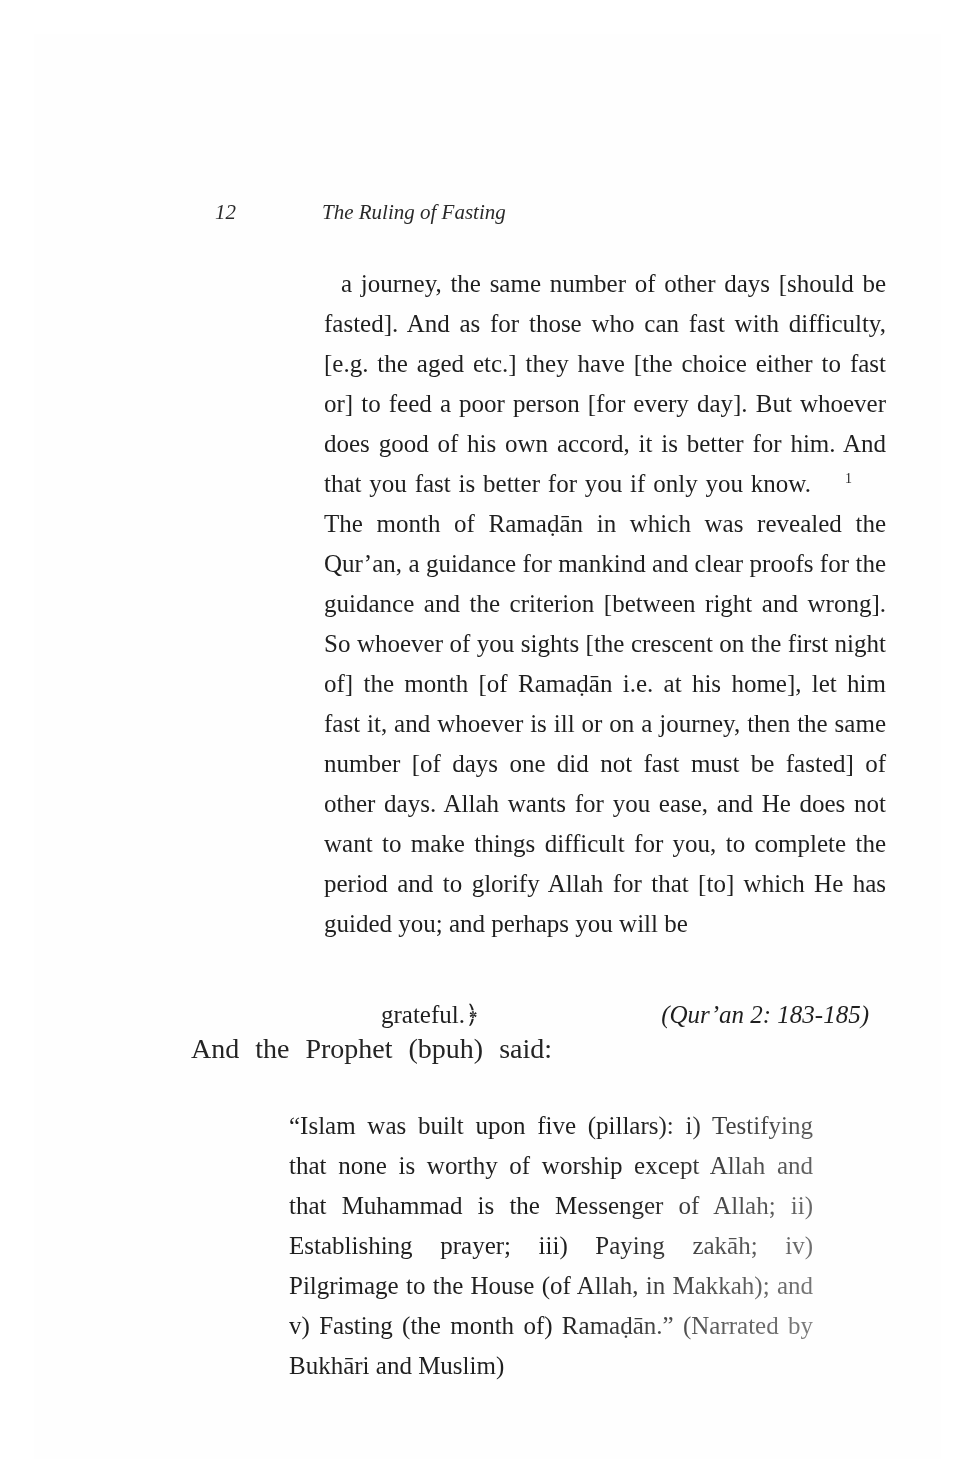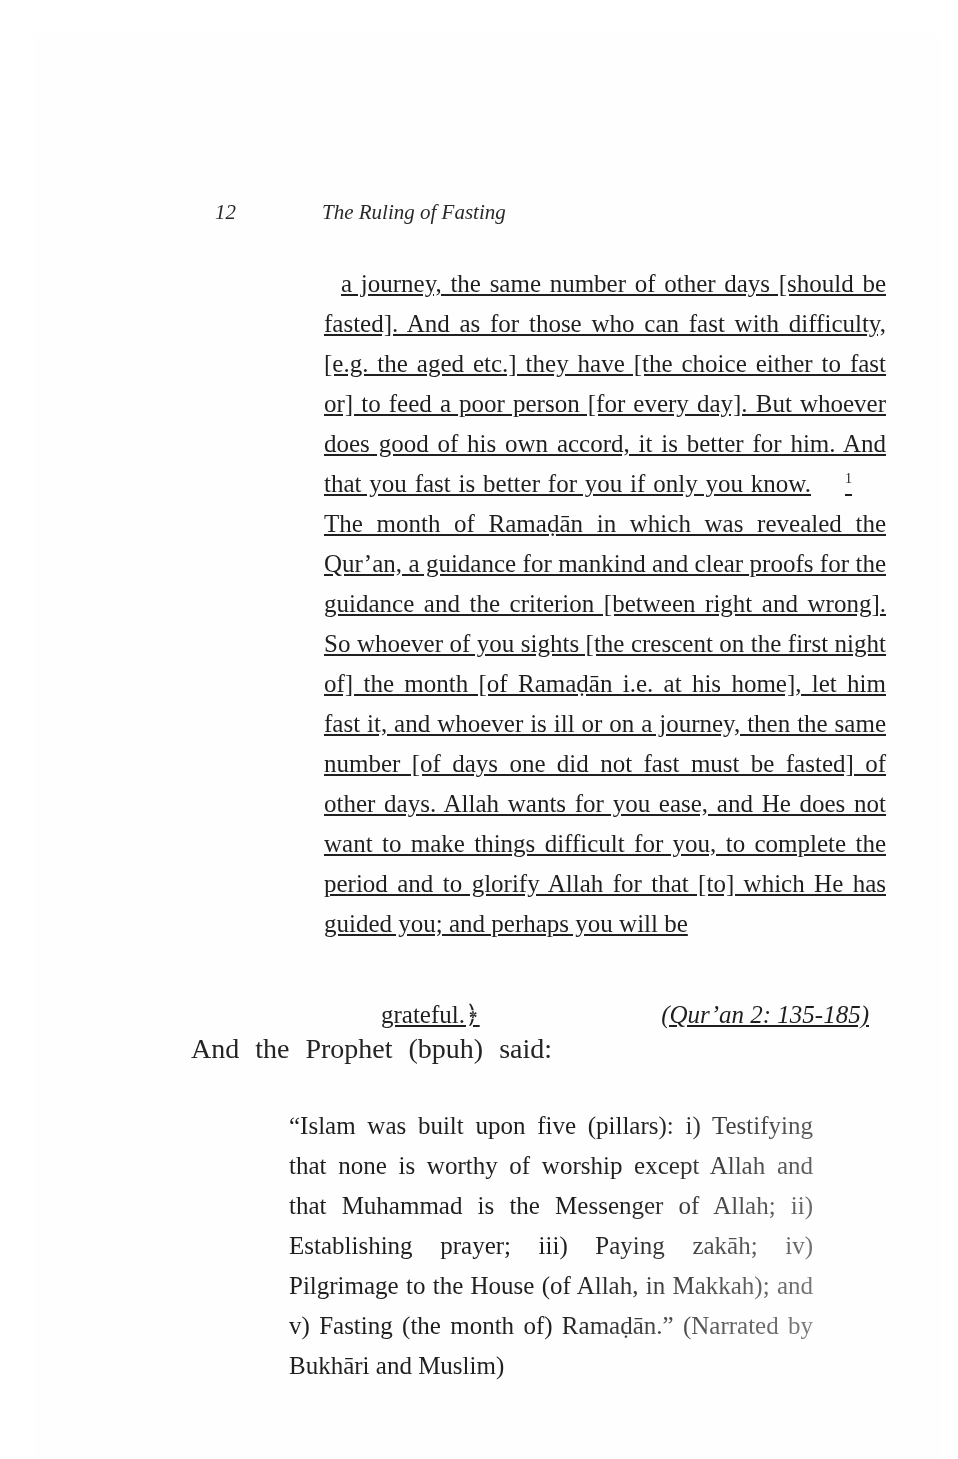--- a/index.html
+++ b/index.html
@@ -25,21 +25,20 @@
     color: #2a2a2a;
   }
   .page-number { margin-right: 52px; }
   .quran-block {
     position: absolute;
     top: 196px;
     left: 256px;
     width: 630px;
     font-size: 25px;
     line-height: 40px;
-    text-decoration: underline;
   }
   .quote-text { text-align: justify; }
   sup.footnote-ref {
     font-size: 14px;
     line-height: 0;
     vertical-align: super;
   }
   .quote-last-line {
     display: flex;
     justify-content: space-between;
@@ -80,21 +79,21 @@
 
   <header class="running-header">
     <span class="page-number">12</span>
     <span class="header-title">The Ruling of Fasting</span>
   </header>
 
   <section class="quran-block">
     <p class="quote-text"><span>a journey, the same number of other days [should be fasted]. And as for those who can fast with difficulty, [e.g. the aged etc.] they have [the choice either to fast or] to feed a poor person [for every day]. But whoever does good of his own accord, it is better for him. And that you fast is better for you if only you know.</span><sup class="footnote-ref">1</sup><span> The month of Ramaḍān in which was revealed the Qur’an, a guidance for mankind and clear proofs for the guidance and the criterion [between right and wrong]. So whoever of you sights [the crescent on the first night of] the month [of Ramaḍān i.e. at his home], let him fast it, and whoever is ill or on a journey, then the same number [of days one did not fast must be fasted] of other days. Allah wants for you ease, and He does not want to make things difficult for you, to complete the period and to glorify Allah for that [to] which He has guided you; and perhaps you will be</span></p>
     <div class="quote-last-line">
       <span>grateful.﴿</span>
-      <span class="citation">(Qur’an 2: 135-185)</span>
+      <span class="citation">(Qur’an 2: 183-185)</span>
     </div>
   </section>
 
   <p class="narrator-line">And the Prophet (bpuh) said:</p>
 
   <section class="hadith-block">
     <p class="quote-text">“Islam was built upon five (pillars): i) Testifying that none is worthy of worship except Allah and that Muhammad is the Messenger of Allah; ii) Establishing prayer; iii) Paying zakāh; iv) Pilgrimage to the House (of Allah, in Makkah); and v) Fasting (the month of) Ramaḍān.” (Narrated by Bukhāri and Muslim)</p>
   </section>
 
 </div>

